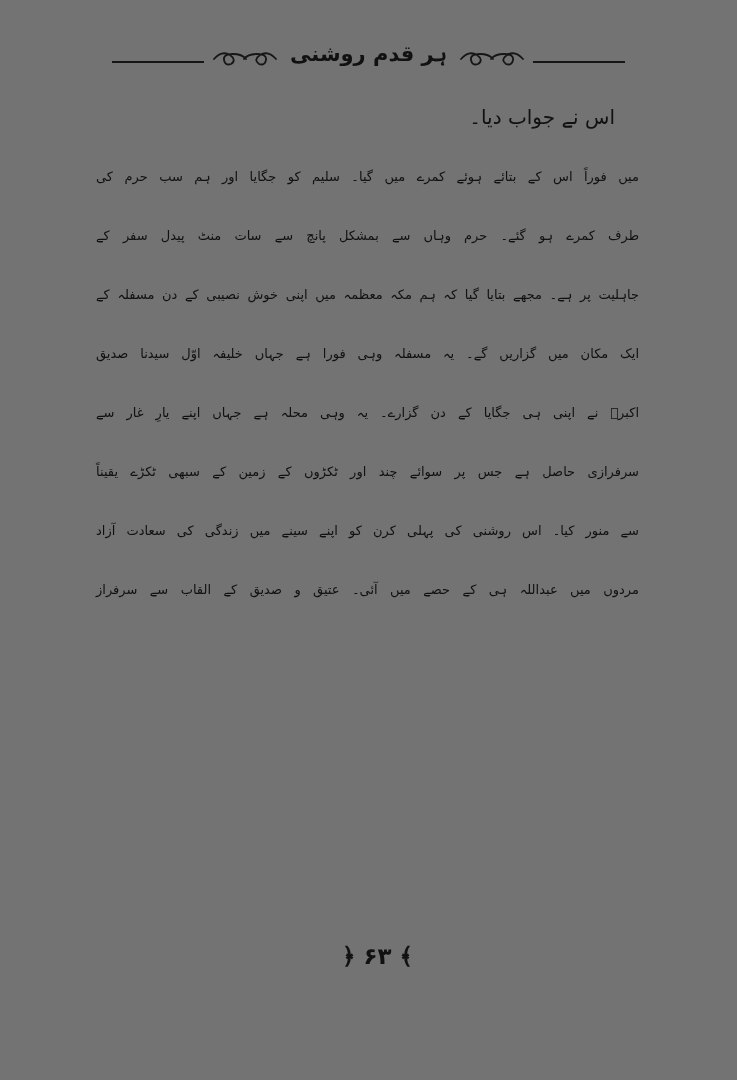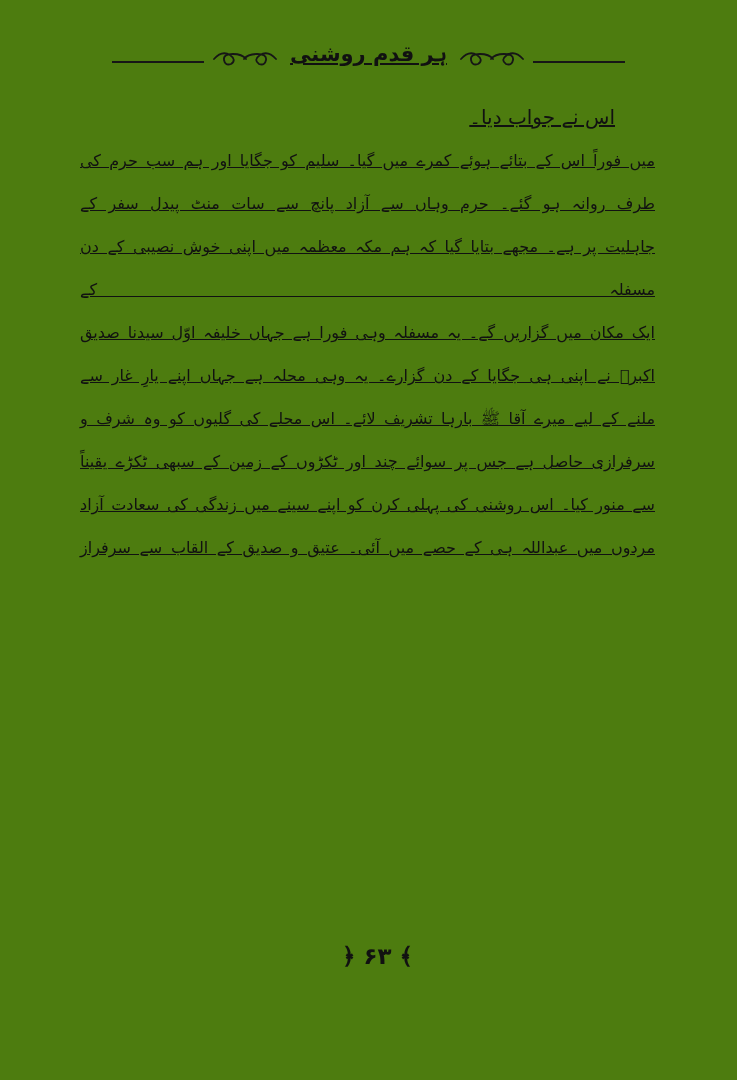--- a/index.html
+++ b/index.html
@@ -1,26 +1,25 @@
 <!DOCTYPE html>
 <html lang="ur" dir="rtl"><head>
 <meta charset="utf-8">
 <style>
   html,body{margin:0;padding:0;background:#d9d9d9;}
   .page{
     position:relative;
     width:737px;height:1080px;
     margin:0 auto;
-    background:#4d7c0f;
+    background:#737373;
     font-family:"DejaVu Sans", sans-serif;
     color:#111;
     direction:rtl;
     overflow:hidden;
     box-sizing:border-box;
-    text-decoration:underline;
   }
   .header{
     display:flex;
     align-items:center;
     justify-content:center;
     padding:40px 112px 0 112px;
     gap:8px;
   }
   .rule{
     flex:1 1 auto;
@@ -44,22 +43,22 @@
   .content{
     padding:26px 82px 0 80px;
   }
   .intro{
     margin:0 40px 0 0;
     font-size:20px;
     line-height:44px;
     text-align:right;
   }
   .line{
-    margin:0;
-    font-size:16px;
+    margin:16px;
+    font-size:13px;
     line-height:43px;
     text-align:justify;
     text-align-last:justify;
     word-spacing:1px;
   }
   .footer{
     position:absolute;
     bottom:112px;
     left:18px;right:0;
     text-align:center;
@@ -88,25 +87,24 @@
         <path d="M2 12 Q10 3 18 8 Q25 13 19 17 Q13 19 12 13 Q11 7 21 7 Q30 7 34 12" fill="none" stroke="#161616" stroke-width="1.8" stroke-linecap="round"></path>
         <path d="M64 12 Q56 3 48 8 Q41 13 47 17 Q53 19 54 13 Q55 7 45 7 Q36 7 32 12" fill="none" stroke="#161616" stroke-width="1.8" stroke-linecap="round"></path>
       </svg>
     </span>
     <span class="rule"></span>
   </header>
 
   <main class="content">
     <p class="intro">اس نے جواب دیا۔</p>
     <p class="line">میں فوراً اس کے بتائے ہوئے کمرے میں گیا۔ سلیم کو جگایا اور ہم سب حرم کی</p>
-    <p class="line">طرف روانہ ہو گئے۔ حرم وہاں سے آزاد پانچ سے سات منٹ پیدل سفر کے</p>
+    <p class="line">طرف کمرے ہو گئے۔ حرم وہاں سے بمشکل پانچ سے سات منٹ پیدل سفر کے</p>
     <p class="line">جاہلیت پر ہے۔ مجھے بتایا گیا کہ ہم مکہ معظمہ میں اپنی خوش نصیبی کے دن مسفلہ کے</p>
     <p class="line">ایک مکان میں گزاریں گے۔ یہ مسفلہ وہی فورا ہے جہاں خلیفہ اوّل سیدنا صدیق</p>
     <p class="line">اکبرؓ نے اپنی ہی جگایا کے دن گزارے۔ یہ وہی محلہ ہے جہاں اپنے یارِ غار سے</p>
-    <p class="line">ملنے کے لیے میرے آقا ﷺ بارہا تشریف لائے۔ اس محلے کی گلیوں کو وہ شرف و</p>
     <p class="line">سرفرازی حاصل ہے جس پر سوائے چند اور ٹکڑوں کے زمین کے سبھی ٹکڑے یقیناً</p>
     <p class="line">سے منور کیا۔ اس روشنی کی پہلی کرن کو اپنے سینے میں زندگی کی سعادت آزاد</p>
     <p class="line">مردوں میں عبداللہ ہی کے حصے میں آئی۔ عتیق و صدیق کے القاب سے سرفراز</p>
 
   </main>
 
   <footer class="footer">
     <span>﴾</span>
     <span>۶۳</span>
     <span>﴿</span>

